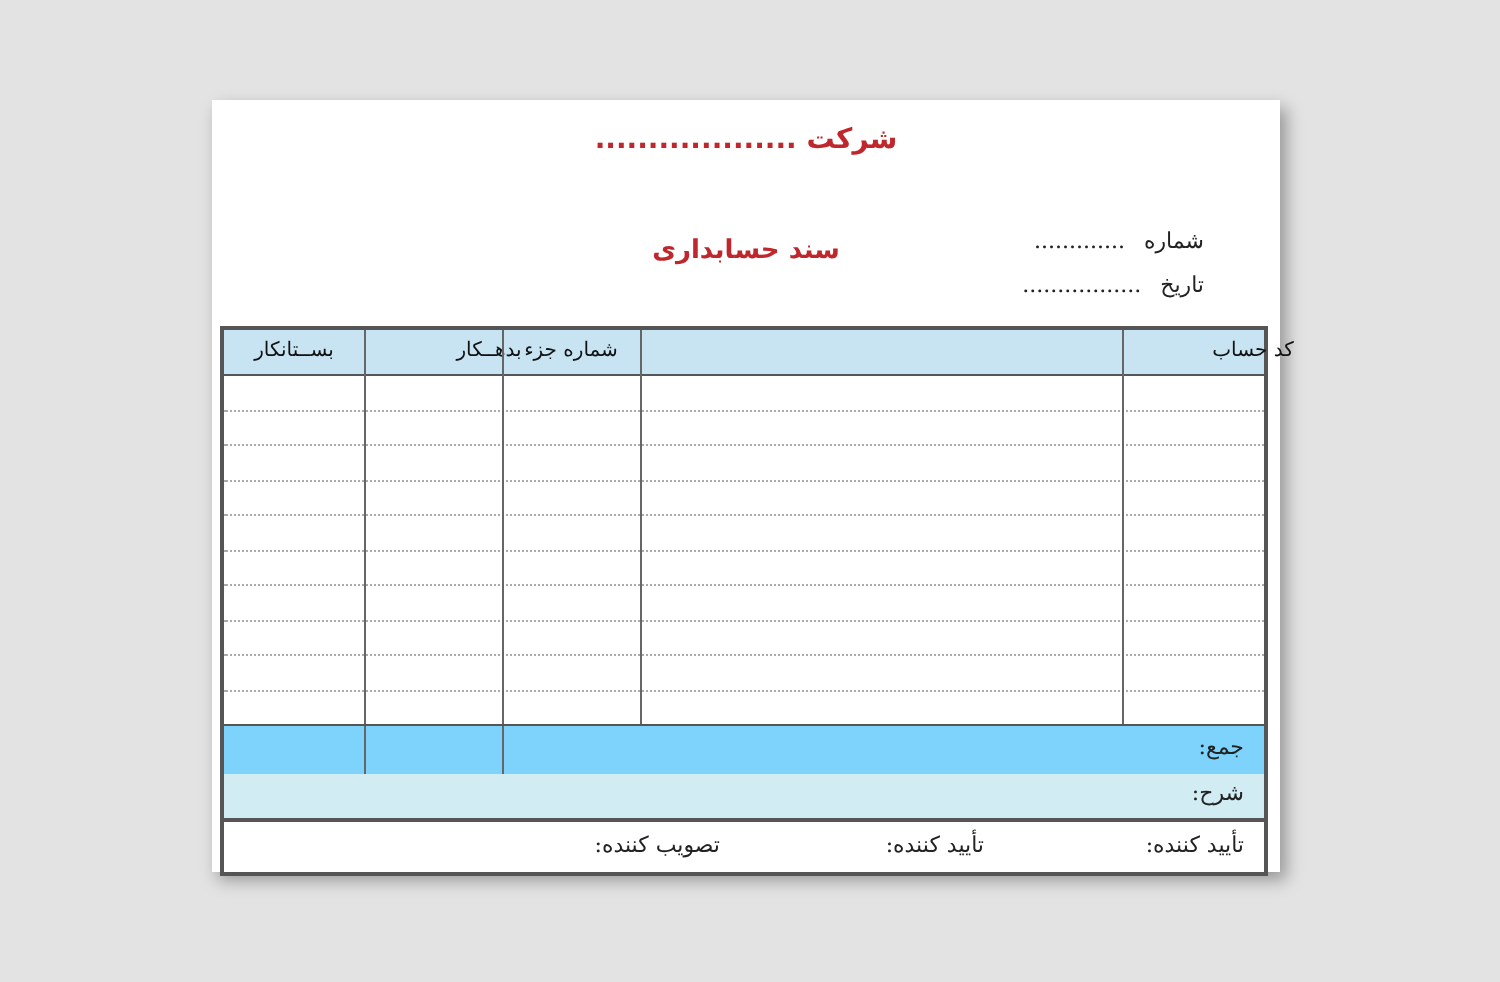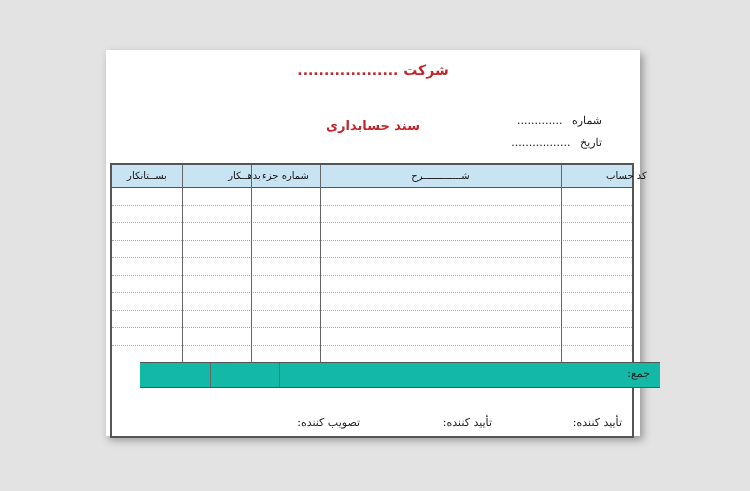--- a/index.html
+++ b/index.html
@@ -38,21 +38,21 @@
     background:#c8e4f3; border-bottom:1px solid #555;
   }
   .hcell {
     position:absolute; top:0; height:22px; line-height:22px; text-align:center;
     font-size:10px; font-weight:normal; direction:rtl; color:#111;
   }
   .vline { position:absolute; width:1px; background:#666; }
   .dotline { position:absolute; left:0; width:520px; border-top:1px dotted #aaa; height:0; }
   .sum-row {
     position:absolute; left:0; top:197px; width:520px; height:24px;
-    background:#14b8a6; border-top:1px solid #555; border-bottom:1px solid #555;margin-left:28px;
+    background:#7dd3fc; border-top:1px solid #555; border-bottom:1px solid #555;
   }
   .desc-row {
     position:absolute; left:0; top:222px; width:520px; height:22px;
     background:#d2ecf4; border-bottom:2px solid #555;
   }
   .row-label {
     position:absolute; right:10px; top:4px; font-family:"DejaVu Serif", serif;
     font-size:11px; direction:rtl; color:#222;
   }
   .sign-row { position:absolute; left:0; top:246px; width:520px; height:24px; }
@@ -73,21 +73,20 @@
     <span class="dots">.............</span>
   </div>
   <div class="meta date">
     <span>تاریخ</span>
     <span class="dots">.................</span>
   </div>
 
   <div class="tbl">
     <div class="hdr">
       <div class="hcell" style="left:449px;width:71px;padding-left:30px;">کد حساب</div>
-      <div class="hcell" style="left:208px;width:241px;">شـــــــــــــرح</div>
       <div class="hcell" style="left:139px;width:69px;">شماره جزء</div>
       <div class="hcell" style="left:70px;width:69px;padding-left:28px;">بدهــکار</div>
       <div class="hcell" style="left:0;width:70px;">بســتانکار</div>
     </div>
 
     <div class="dotline" style="top:40px;"></div>
     <div class="dotline" style="top:57px;"></div>
     <div class="dotline" style="top:75px;"></div>
     <div class="dotline" style="top:92px;"></div>
     <div class="dotline" style="top:110px;"></div>
@@ -100,20 +99,23 @@
     <div class="vline" style="left:139px;top:0;height:221px;"></div>
     <div class="vline" style="left:208px;top:0;height:197px;"></div>
     <div class="vline" style="left:449px;top:0;height:197px;"></div>
 
     <div class="sum-row">
       <div class="vline" style="left:70px;top:0;height:24px;"></div>
       <div class="vline" style="left:139px;top:0;height:24px;"></div>
       <div class="row-label">جمع:</div>
     </div>
 
+    <div class="desc-row">
+      <div class="row-label" style="top:3px;">شرح:</div>
+    </div>
 
     <div class="sign-row">
       <div class="sign" style="right:10px;">تأیید کننده:</div>
       <div class="sign" style="right:140px;">تأیید کننده:</div>
       <div class="sign" style="right:272px;">تصویب کننده:</div>
     </div>
   </div>
 </div>
 
 </body></html>

